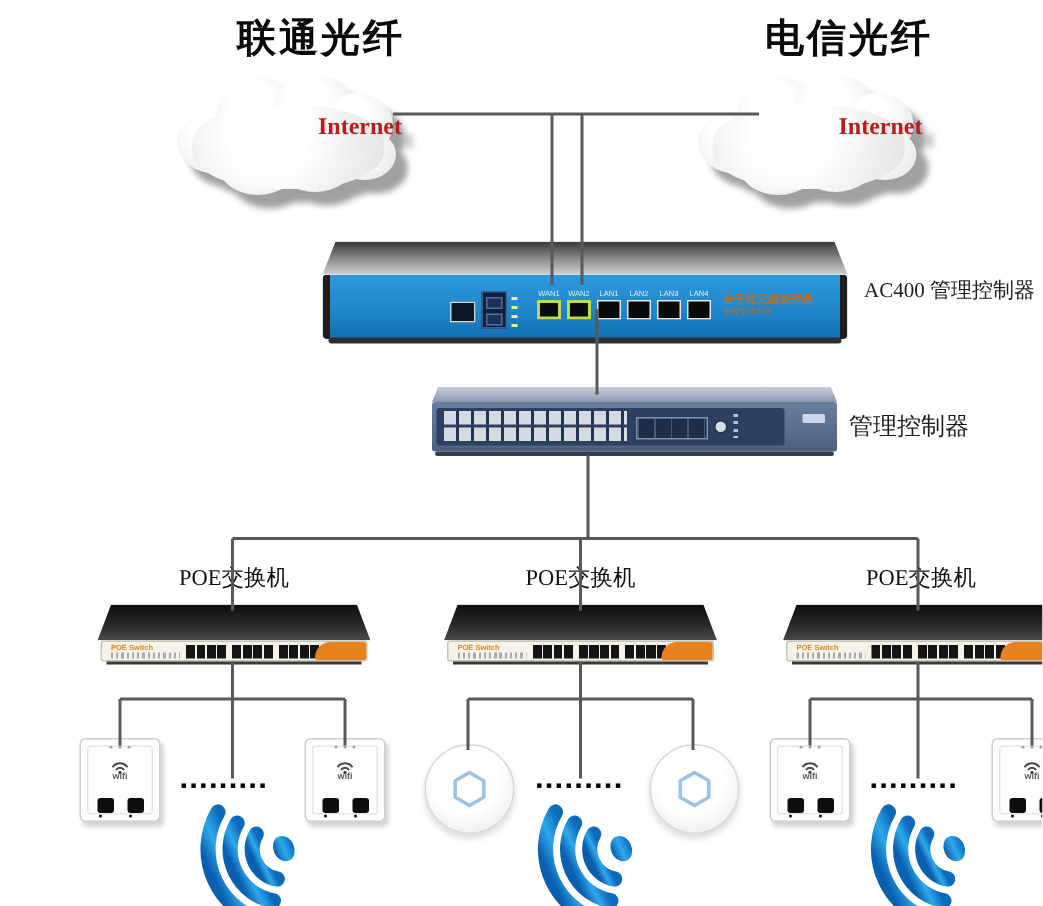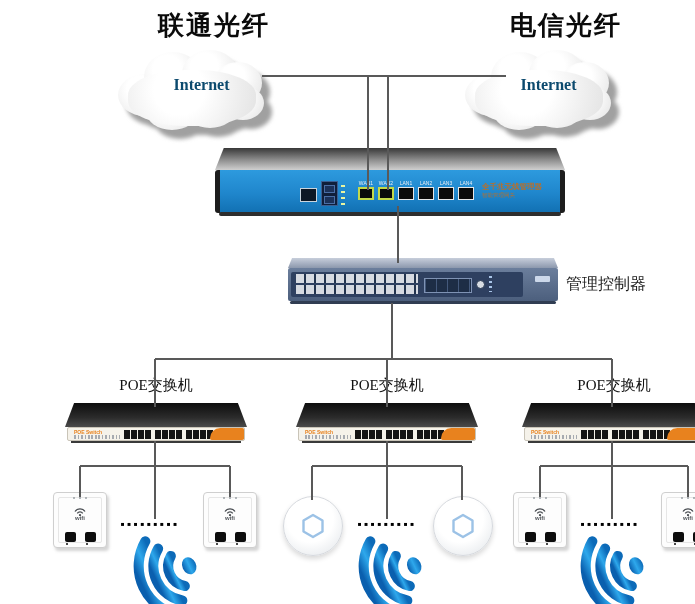--- a/index.html
+++ b/index.html
@@ -9,25 +9,25 @@
 
   
   .fiber-label{position:absolute;top:8px;width:160px;text-align:center;
     font-weight:700;font-size:26px;letter-spacing:2px;color:#0a0a0a;z-index:3;}
 
   
   .cloud{position:absolute;width:150px;height:88px;z-index:2;
     filter:drop-shadow(8px 9px 2px rgba(128,128,128,0.75));}
   .puff{position:absolute;border-radius:50%;
     background:radial-gradient(circle at 40% 35%, #ffffff 30%, #eeeeee 70%, #e2e2e2 100%);}
-  .cloud-label{position:absolute;left:17px;right:0;top:26px;text-align:center;
-    font-weight:700;font-size:16px;color:#0c4a6e;}
-
-  
-  .ac400{position:absolute;left:215px;top:148px;width:409px;height:68px;z-index:4;}
+  .cloud-label{position:absolute;left:17px;right:0;top:26px;text-align:right;
+    font-weight:700;font-size:16px;color:#b91c1c;}
+
+  
+  .ac400{position:absolute;left:215px;top:161px;width:409px;height:68px;z-index:4;}
   .ac-top{position:absolute;left:0;top:0;width:350px;height:22px;
     background:linear-gradient(180deg,#383838 0%,#8f8f8f 55%,#cfcfcf 100%);
     clip-path:polygon(2.5% 0,97.5% 0,100% 100%,0 100%);}
   .ac-face{position:absolute;left:0;top:22px;width:350px;height:43px;border-radius:3px;
     background:linear-gradient(180deg,#2d9ade 0%,#1f86cc 55%,#1170b2 100%);
     border-left:5px solid #1d1d1d;border-right:5px solid #1d1d1d;box-sizing:border-box;}
   .ac-shadow{position:absolute;left:4px;top:64px;width:342px;height:4px;background:#2e2e2e;border-radius:2px;}
   .ac-console{position:absolute;left:80px;top:18px;width:15px;height:12px;background:#0c1826;border:1px solid #c8d4de;}
   .ac-usb{position:absolute;left:101px;top:11px;width:15px;height:23px;background:#101f3a;border:1px solid #3c5f92;}
   .ac-usb i{display:block;margin:3px 2px;height:6px;background:#1b3158;border:1px solid #4a6ea6;}
@@ -170,20 +170,21 @@
       <span class="ac-port lan" style="left:198px;"></span>
       <span class="ac-port lan" style="left:218px;"></span>
       <span class="ac-port lan" style="left:238px;"></span>
       <span class="ac-text">
         <span class="ac-title">全千兆无线管理器</span>
         <span class="ac-sub">智能管理网关</span>
       </span>
     </div>
     <div class="ac-shadow"></div>
   </div>
+  <div class="device-label" style="left:576px;top:185px;font-size:14px;">AC400 管理控制器</div>
 
   <div class="core">
     <div class="core-top"></div>
     <div class="core-face"></div>
     <div class="core-panel"></div>
     <span class="core-ports" style="left:296px;top:0;position:static;"></span>
     <span class="core-ports" style="top:16px;"></span>
     <span class="core-ports" style="top:27px;"></span>
     <span class="core-sfp"></span>
     <span class="core-round"></span>

